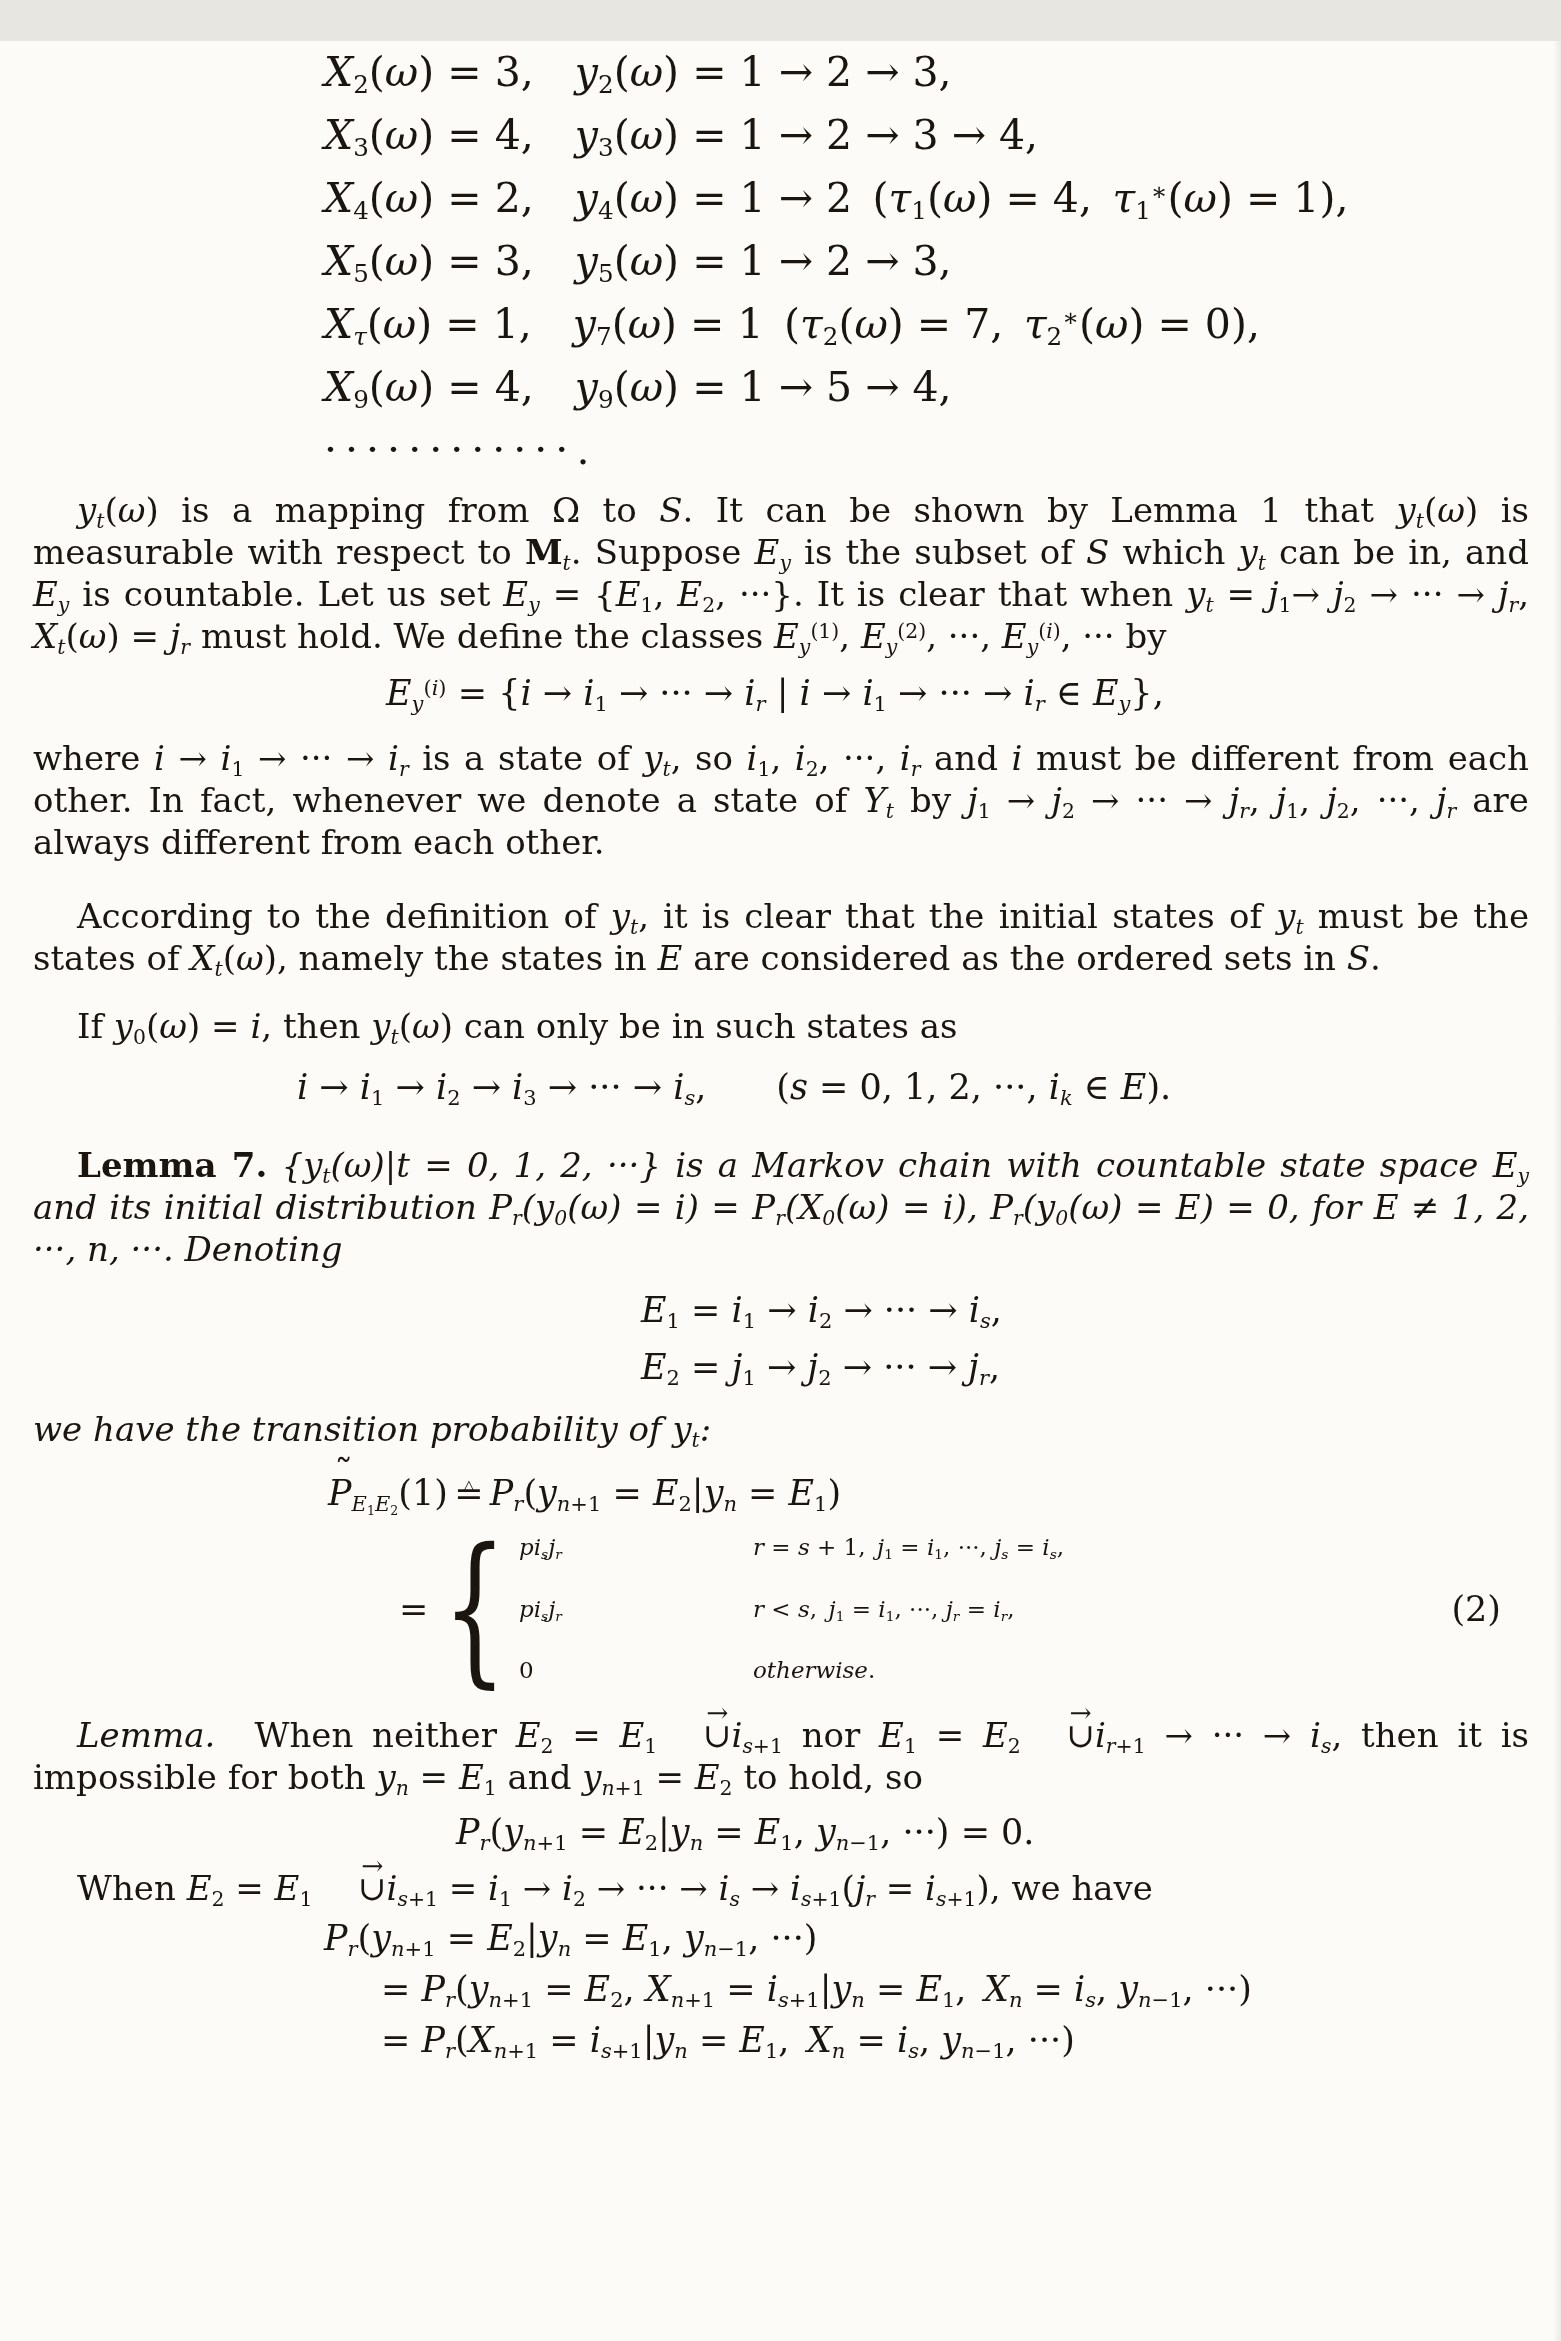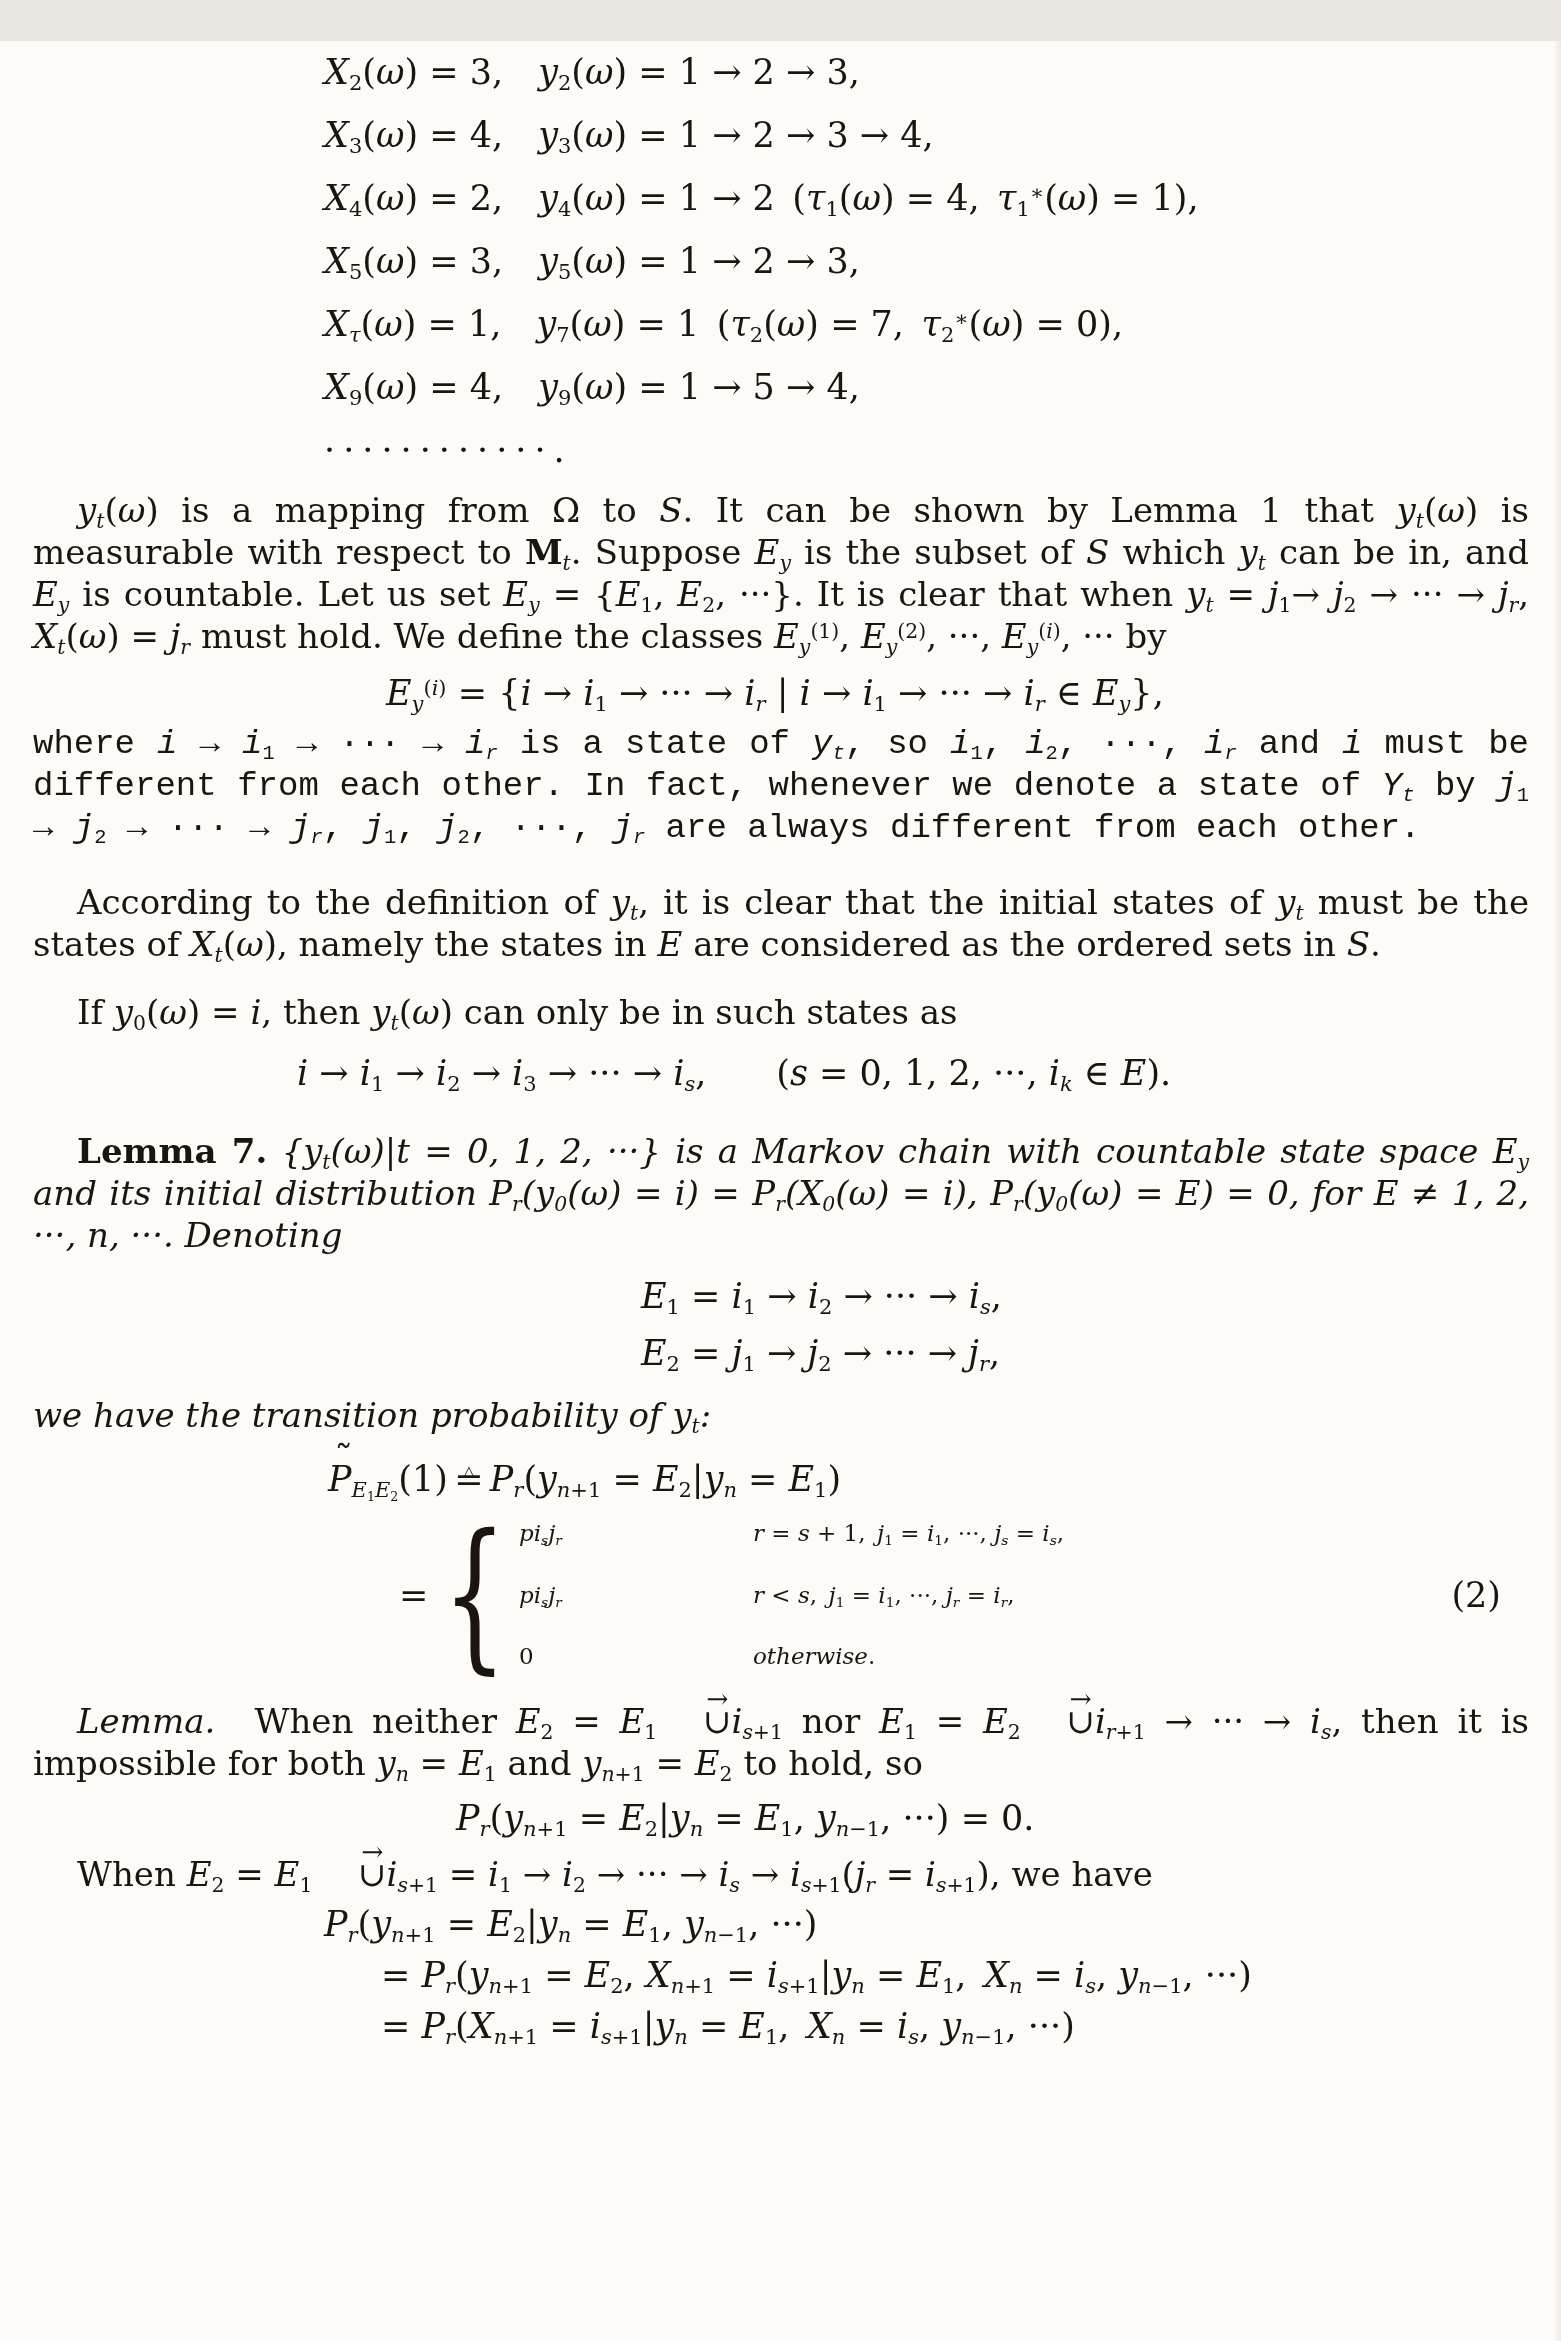--- a/index.html
+++ b/index.html
@@ -21,29 +21,29 @@
   .scrE{font-style:italic;font-family:"DejaVu Serif",serif;}
   .frakM{font-weight:bold;font-family:"DejaVu Serif",serif;}
   .pt{position:relative;display:inline-block;}
   .pt .tl{position:absolute;left:0.18em;top:-0.52em;font-size:1.05em;}
   .deq{position:relative;display:inline-block;margin:0 0.18em;}
   .deq .dt{position:absolute;left:50%;transform:translateX(-50%);top:-0.55em;font-size:0.42em;font-family:"DejaVu Sans",sans-serif;}
   .vcup{position:relative;display:inline-block;margin-left:0.05em;}
   .vcup .va{position:absolute;left:50%;transform:translateX(-50%);top:-0.82em;font-size:0.78em;}
 
   .eqblock{margin:41px 0 0 291px;}
-  .eqline{font-size:35px;line-height:63px;white-space:nowrap;}
+  .eqline{font-size:41px;line-height:63px;white-space:nowrap;}
   .dots{letter-spacing:8px;}
 
   .para{margin:0;text-align:justify;font-size:34px;line-height:42px;}
   .indent{text-indent:44px;}
   .p-mapping{margin-top:7px;}
   .display{font-size:35px;line-height:44px;white-space:nowrap;}
   .classdef{margin:14px 0 0 353px;}
-  .p-where{margin-top:8px;font-family:Liberation Mono, monospace;}
+  .p-where{margin-top:22px;}
   .p-according{margin-top:32px;}
   .p-if{margin-top:26.4px;}
   .statesline{margin:17.6px 0 0 264px;}
   .lemma{margin-top:35px;}
   .lemma-label{font-weight:bold;font-style:normal;}
   .lemma-body{font-style:italic;}
   .eqE{margin:14px 0 0 608px;line-height:53px;}
   .eqE2{margin:4px 0 0 608px;line-height:53px;}
   .p-transintro{margin-top:14px;font-style:italic;}
   .translhs{margin:19.4px 0 0 295px;font-size:35px;line-height:48px;white-space:nowrap;}

